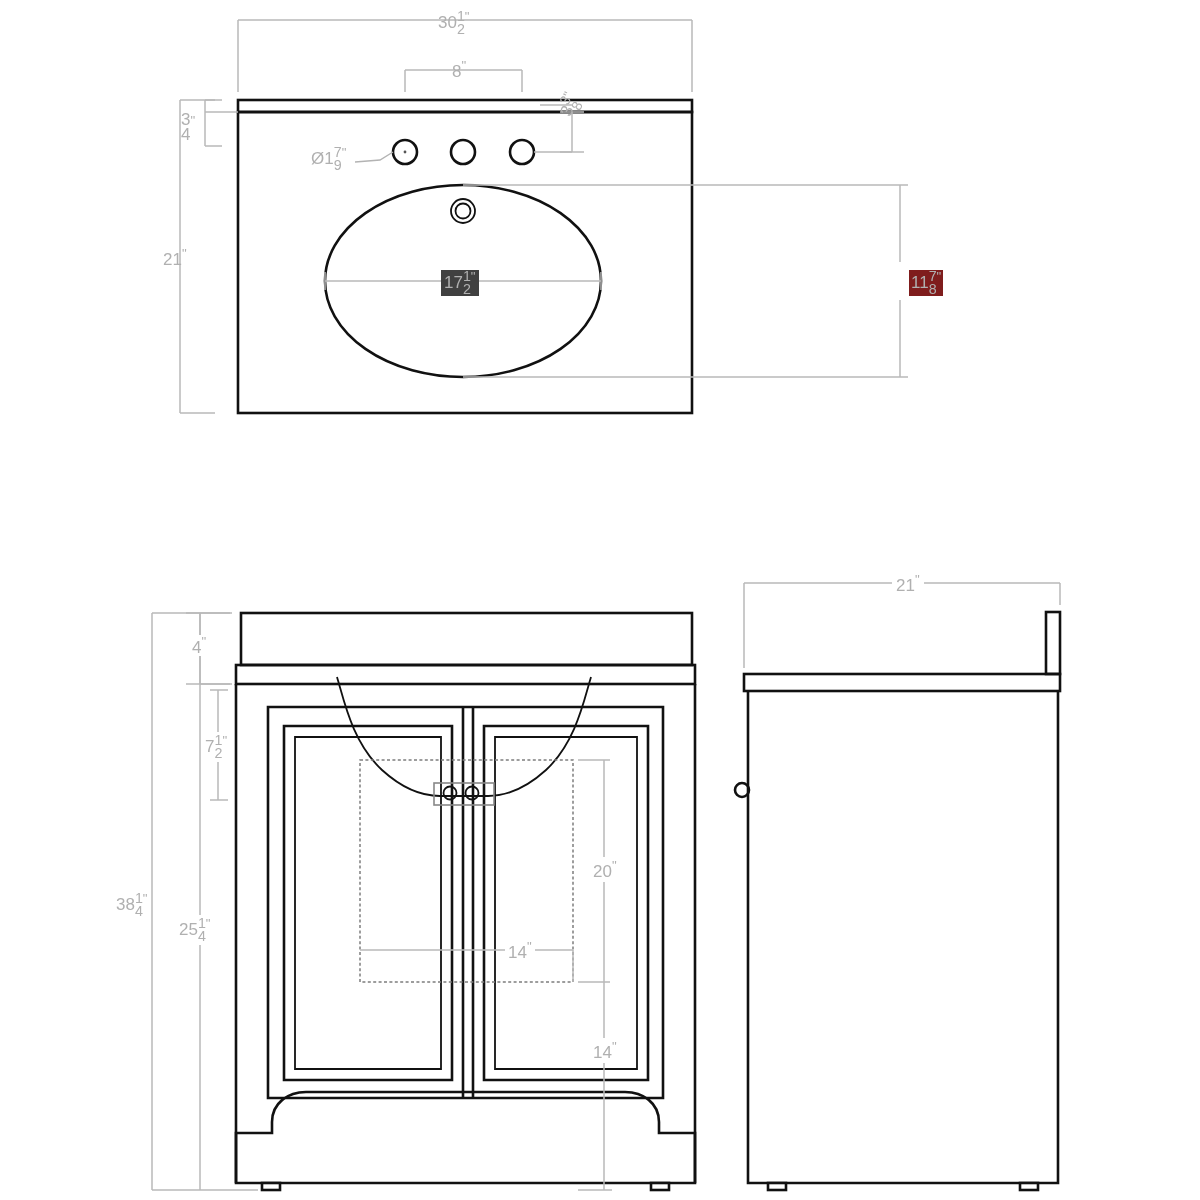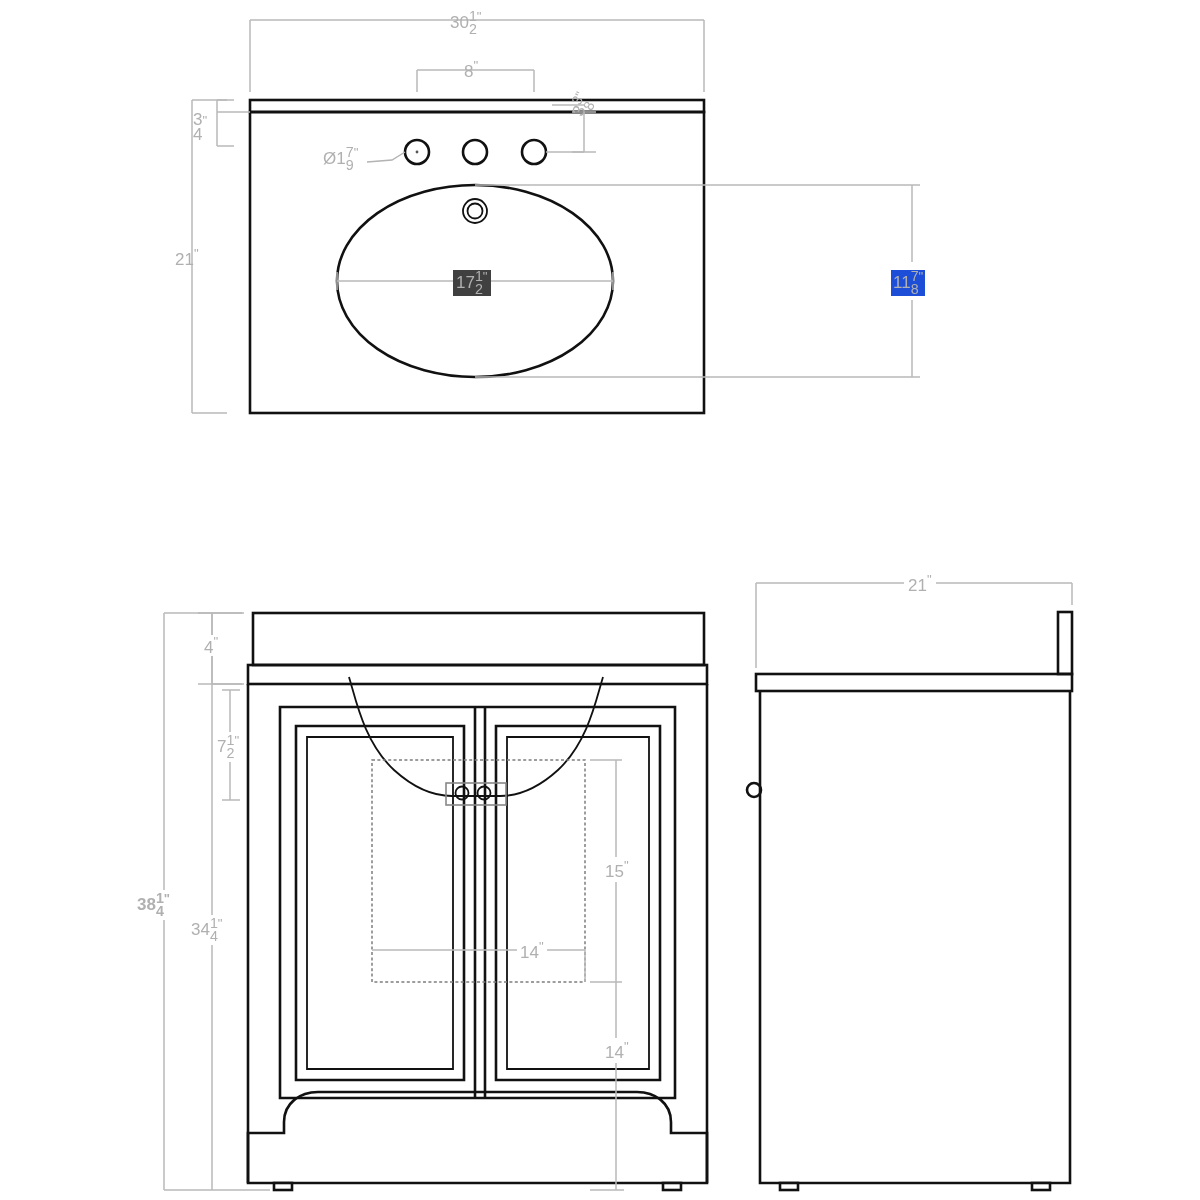--- a/index.html
+++ b/index.html
@@ -9,21 +9,20 @@
   }
   body {
     font-family: "Liberation Sans", sans-serif;
   }
   #sheet {
     position: relative;
     width: 1066px;
     height: 1200px;
     background: #ffffff;
     overflow: hidden;
-    margin-left: 12px;
   }
   svg.drawing {
     position: absolute;
     left: 0;
     top: 0;
     width: 1200px;
     height: 1200px;
   }
   
   .obj {
@@ -284,54 +283,54 @@
       </span><span class="inchmark">"</span>
   </div>
 
   <div class="dimlabel" style="left:441px; top:270px; background:#404040; padding:0 3px;">
     <span class="whole">17</span><span class="frac">
         <span class="num">1</span>
         <span class="den">2</span>
       </span><span class="inchmark">"</span>
   </div>
 
-  <div class="dimlabel" style="left:879px; top:270px; background:#1d4ed8; padding:0 2px;">
+  <div class="dimlabel" style="left:909px; top:270px; background:#7f1d1d; padding:0 2px;">
     <span class="whole">11</span><span class="frac">
         <span class="num">7</span>
         <span class="den">8</span>
       </span><span class="inchmark">"</span>
   </div>
 
-  <div class="dimlabel" style="left:124px; top:890px; background:#fff; padding:2px 1px;font-weight:bold;">
+  <div class="dimlabel" style="left:115px; top:890px; background:#fff; padding:2px 1px;">
     <span class="whole">38</span><span class="frac">
         <span class="num">1</span>
         <span class="den">4</span>
       </span><span class="inchmark">"</span>
   </div>
 
   <div class="dimlabel" style="left:178px; top:915px; background:#fff; padding:2px 1px;">
-    <span class="whole">34</span><span class="frac">
+    <span class="whole">25</span><span class="frac">
         <span class="num">1</span>
         <span class="den">4</span>
       </span><span class="inchmark">"</span>
   </div>
 
   <div class="dimlabel" style="left:190px; top:635px; background:#fff; padding:0 2px;">
     <span class="whole">4</span><span class="inchmark">"</span>
   </div>
 
   <div class="dimlabel" style="left:204px; top:732px; background:#fff; padding:2px 1px;">
     <span class="whole">7</span><span class="frac">
         <span class="num">1</span>
         <span class="den">2</span>
       </span><span class="inchmark">"</span>
   </div>
 
   <div class="dimlabel" style="left:592px; top:857px; background:#fff; padding:2px 1px;">
-    <span class="whole">15</span><span class="inchmark">"</span>
+    <span class="whole">20</span><span class="inchmark">"</span>
   </div>
 
   <div class="dimlabel" style="left:505px; top:940px; background:#fff; padding:0 3px;">
     <span class="whole">14</span><span class="inchmark">"</span>
   </div>
 
   <div class="dimlabel" style="left:592px; top:1038px; background:#fff; padding:2px 1px;">
     <span class="whole">14</span><span class="inchmark">"</span>
   </div>
 

